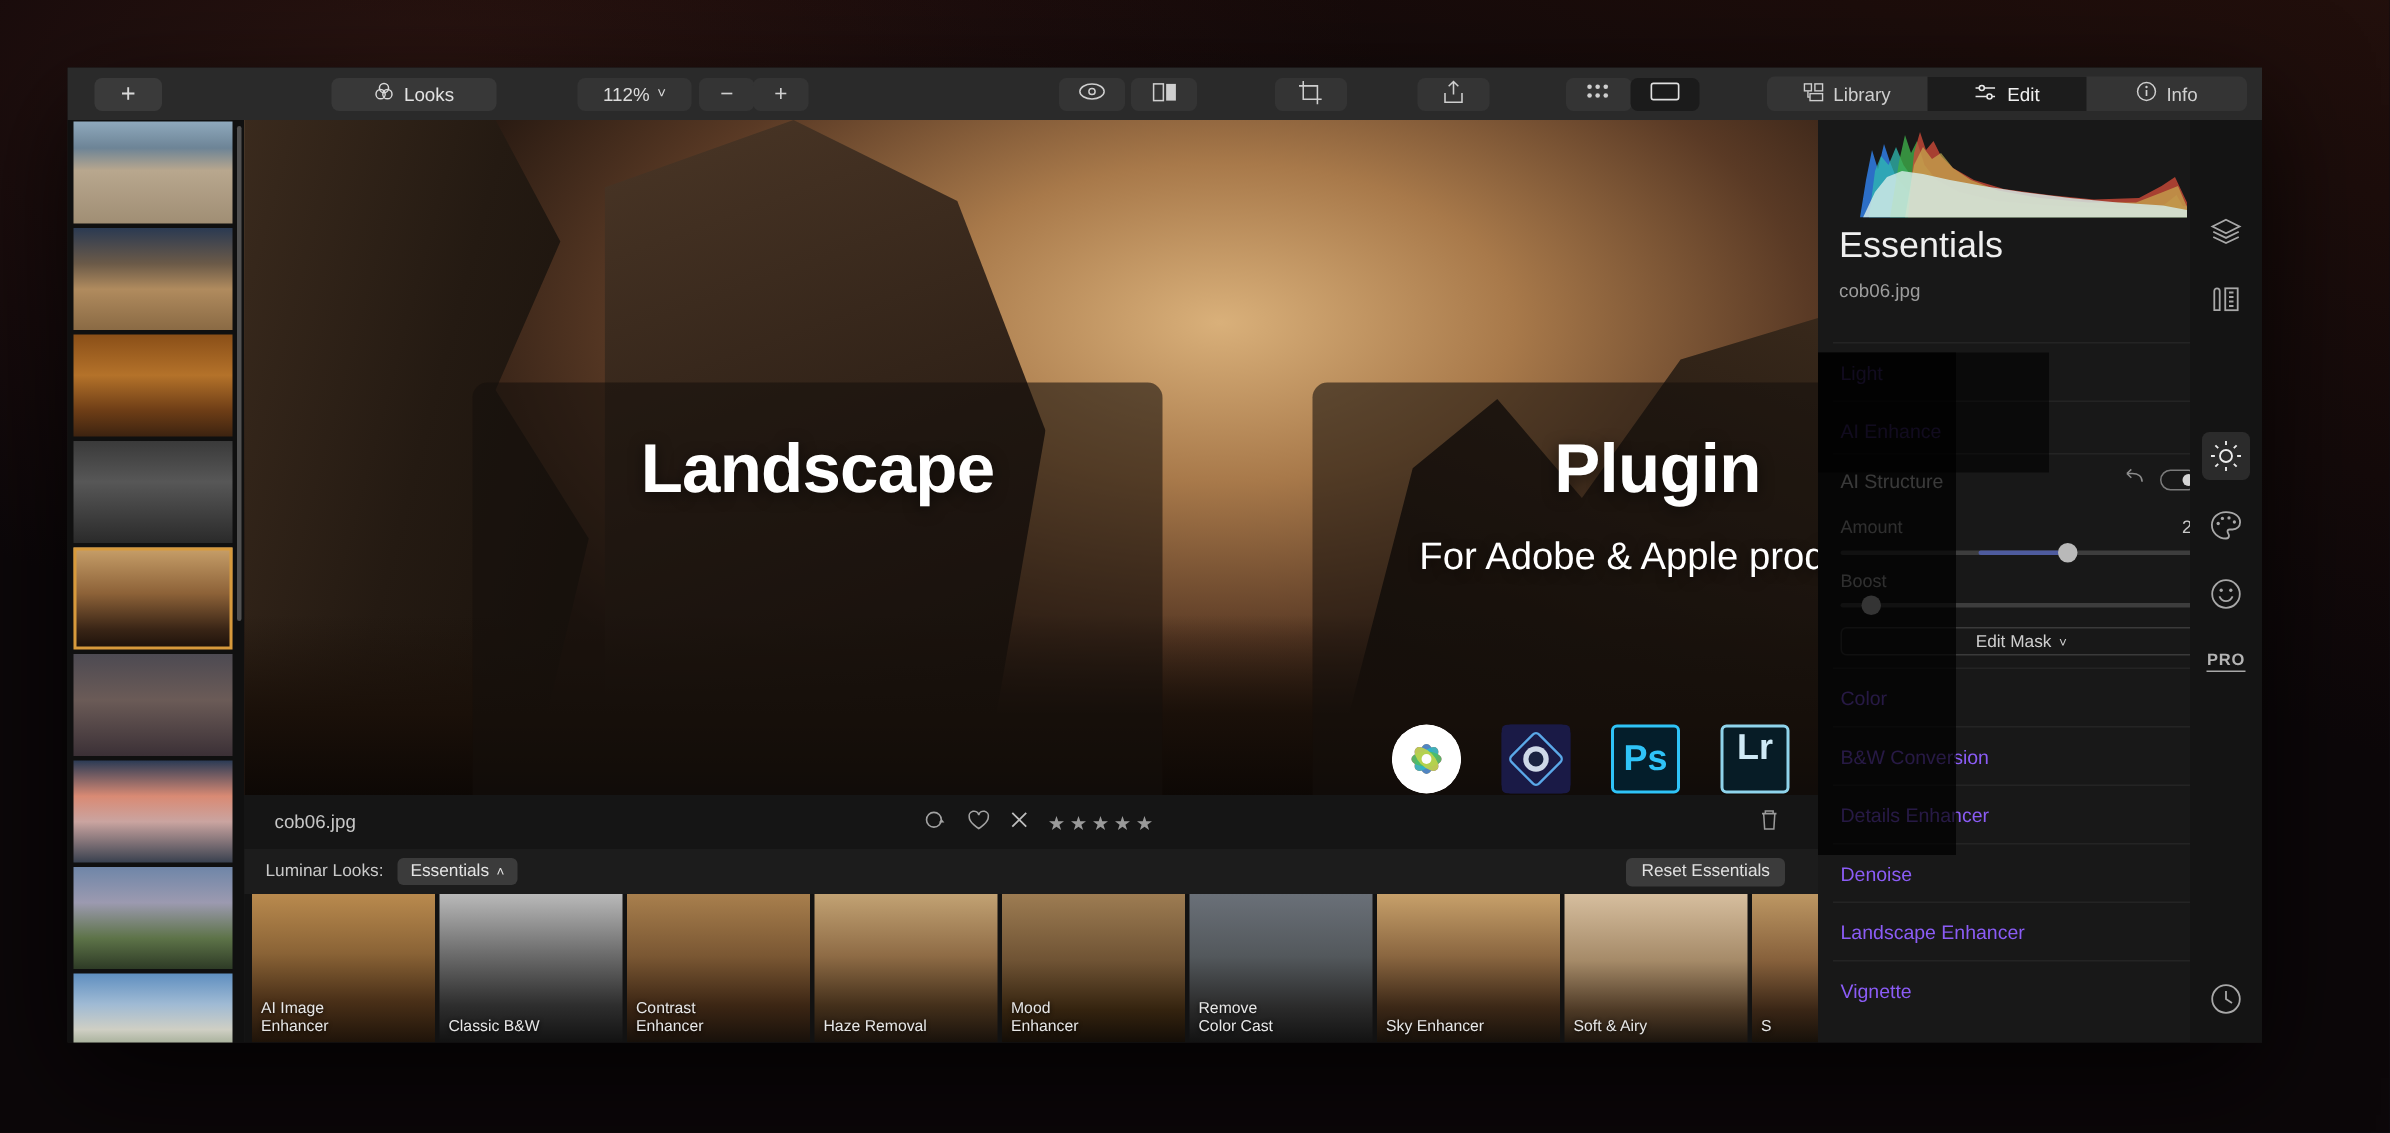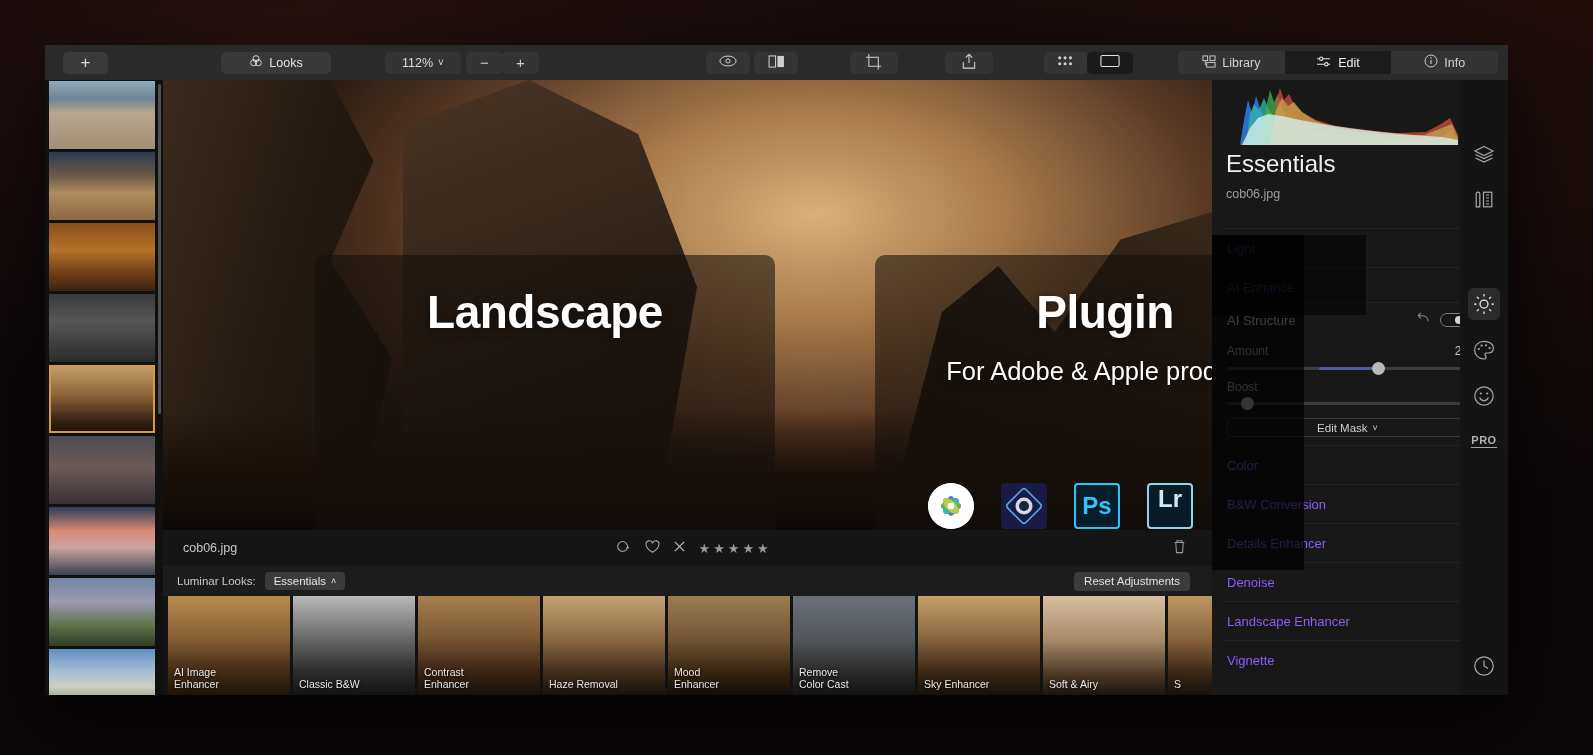--- a/index.html
+++ b/index.html
@@ -433,21 +433,21 @@
     </span>
   </div>
 
   <div id="looksbar">
     <span class="lab">Luminar Looks:</span>
     <div id="looks-pill">
       <span>Essentials</span>
       <span style="font-size:9px">˄</span>
     </div>
     <div id="reset-adj">
-      <span>Reset Adjustments</span>
+      <span>Reset Essentials</span>
     </div>
   </div>
 
   <div id="looksrow">
     <div class="look" style="background:linear-gradient(180deg,#b98a4e 0%,#8a6336 40%,#4a3018 72%,#1e1309 100%)">
       <div class="cap">
         <div>AI Image</div>
         <div>Enhancer</div>
       </div>
     </div>

